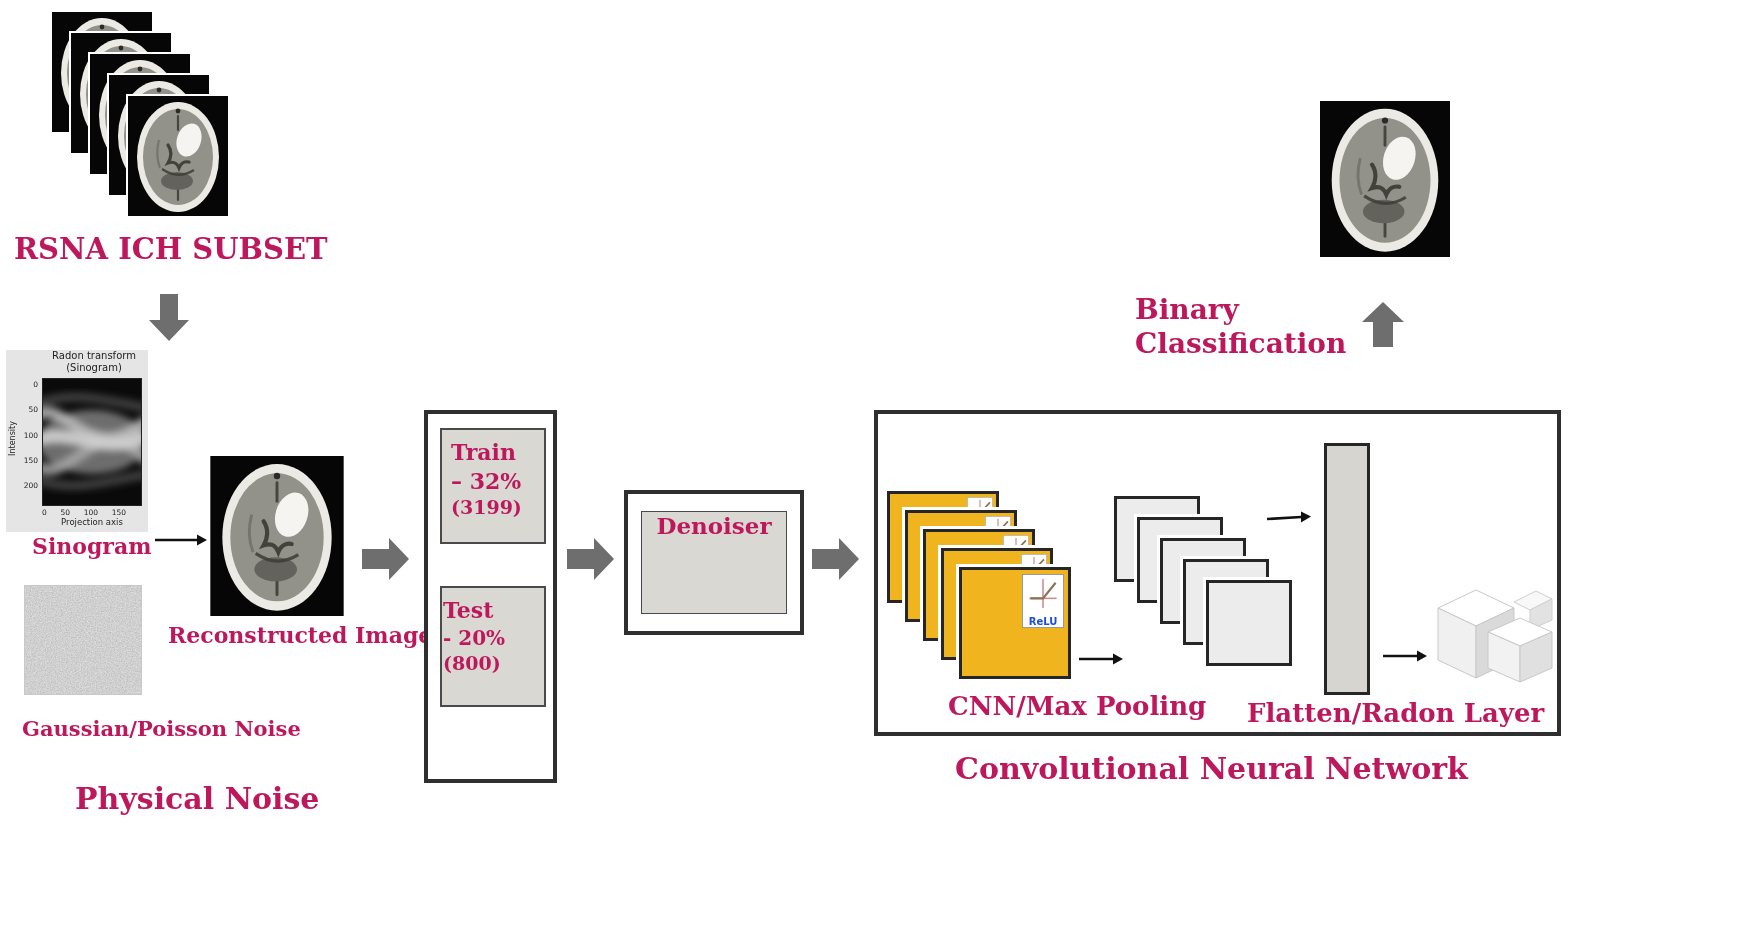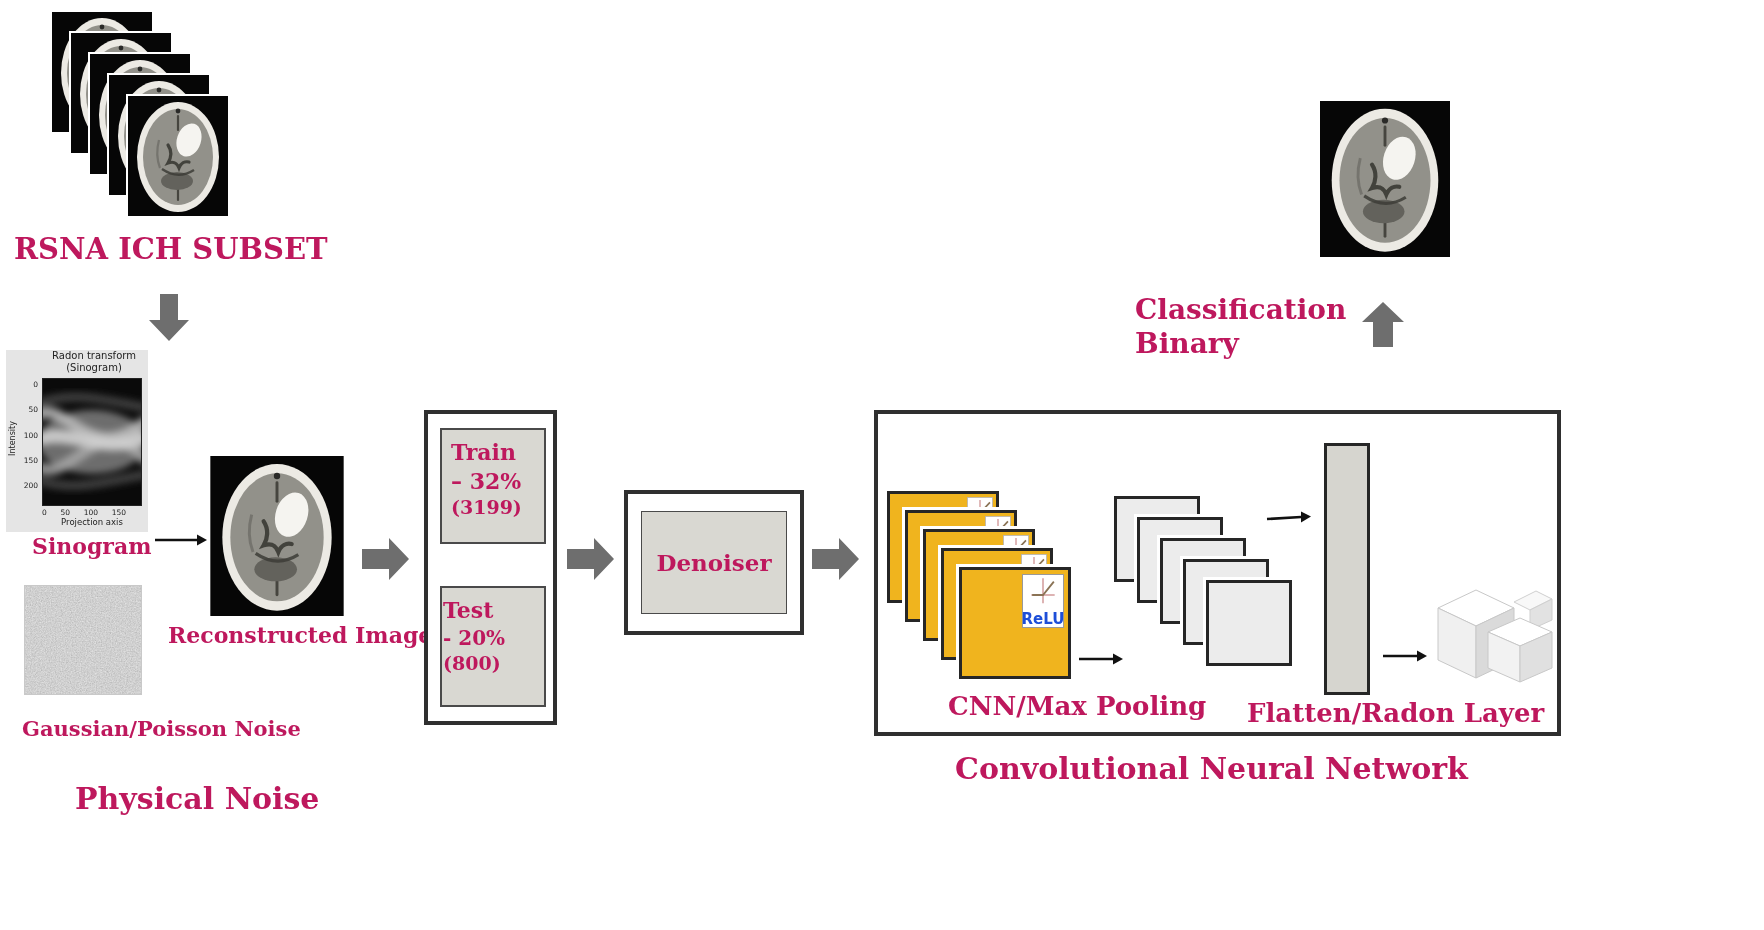--- a/index.html
+++ b/index.html
@@ -10,21 +10,21 @@
   .sans{font-family:"DejaVu Sans","Liberation Sans",sans-serif;color:#222;}
   .outline-box{background:#fff;border:4px solid var(--border-dark,#2f2f2f);box-sizing:border-box;}
   .panel{background:var(--panel-gray,#d9d8d2);border:2px solid #4a4a4a;box-sizing:border-box;}
   .conv-card{position:absolute;width:112px;height:112px;background:var(--conv-yellow,#f0b41e);
              border:3px solid #262626;box-shadow:0 0 0 3px #ffffff;box-sizing:border-box;}
   .pool-card{position:absolute;width:86px;height:86px;background:var(--pool-gray,#ececec);
              border:3px solid #262626;box-shadow:0 0 0 3px #ffffff;box-sizing:border-box;}
   .mini-relu{position:absolute;top:3px;right:3px;width:26px;height:26px;}
   .relu-box{position:absolute;top:4px;right:4px;width:40px;height:52px;background:#ffffff;
             border:1px solid #999;display:flex;flex-direction:column;align-items:center;justify-content:flex-start;}
-  .relu-text{font-family:"DejaVu Sans","Liberation Sans",sans-serif;font-size:15px;font-weight:700;
+  .relu-text{font-family:"DejaVu Sans","Liberation Sans",sans-serif;font-size:10px;font-weight:700;
              color:#1d4ed8;line-height:1;margin-top:7px;}
   .ct-img{position:absolute;box-shadow:0 0 0 2px #ffffff;}
   .flatten-bar{background:#d6d5cf;border:3px solid #262626;box-sizing:border-box;}
   .arrow-fill{fill:var(--arrow-gray,#6e6e6e);}
 </style>
 </head>
 <body>
 
 <svg style="position:absolute;width:0;height:0" aria-hidden="true">
   <defs>
@@ -157,39 +157,39 @@
 
   <svg class="abs" style="left:210px;top:456px" width="134" height="160">
       <use href="#brain-ct"></use>
     </svg>
   <div class="abs blabel" style="left:168px;top:622px;font-size:22px">Reconstructed Image</div>
 
   <svg class="abs" style="left:362px;top:536px" width="48" height="46">
     <polygon class="arrow-fill" points="0,13 27,13 27,2 47,23 27,44 27,33 0,33"></polygon>
   </svg>
 
-  <div class="abs outline-box" style="left:424px;top:410px;width:133px;height:315px">
+  <div class="abs outline-box" style="left:424px;top:410px;width:133px;height:373px">
     <div class="abs panel" style="left:12px;top:14px;width:106px;height:116px;padding:8px 0 0 9px">
       <div class="blabel" style="font-size:22px;line-height:1.3">Train</div>
       <div class="blabel" style="font-size:22px;line-height:1.3">– 32%</div>
       <div class="blabel" style="font-size:19px;line-height:1.3">(3199)</div>
     </div>
     <div class="abs panel" style="left:12px;top:172px;width:106px;height:121px;padding:8px 0 0 1px">
       <div class="blabel" style="font-size:22px;line-height:1.3">Test</div>
       <div class="blabel" style="font-size:20px;line-height:1.3">- 20%</div>
       <div class="blabel" style="font-size:19px;line-height:1.3">(800)</div>
     </div>
   </div>
 
   <svg class="abs" style="left:567px;top:536px" width="48" height="46">
     <polygon class="arrow-fill" points="0,13 27,13 27,2 47,23 27,44 27,33 0,33"></polygon>
   </svg>
 
   <div class="abs outline-box" style="left:624px;top:490px;width:180px;height:145px">
-    <div class="abs panel" style="left:13px;top:17px;width:146px;height:103px;border-width:1.5px;display:flex;align-items:center;justify-content:center">
+    <div class="abs panel" style="left:13px;top:17px;width:146px;height:103px;border-width:1.5px;display:flex;justify-content:center">
       <span class="blabel" style="font-size:23px">Denoiser</span>
     </div>
   </div>
 
   <svg class="abs" style="left:812px;top:536px" width="48" height="46">
     <polygon class="arrow-fill" points="0,13 27,13 27,2 47,23 27,44 27,33 0,33"></polygon>
   </svg>
 
   <div class="abs outline-box" style="left:874px;top:410px;width:687px;height:326px">
 
@@ -260,20 +260,20 @@
       </svg>
   </div>
 
   <div class="abs blabel" style="left:955px;top:751px;font-size:30px">Convolutional Neural Network</div>
 
   <svg class="abs" style="left:1320px;top:100px" width="130" height="158">
       <use href="#brain-ct"></use>
     </svg>
 
   <div class="abs" style="left:1135px;top:293px">
+    <div class="blabel" style="font-size:28px;line-height:1.2">Binary</div>
     <div class="blabel" style="font-size:28px;line-height:1.2">Classification</div>
-    <div class="blabel" style="font-size:28px;line-height:1.2">Binary</div>
   </div>
   <svg class="abs" style="left:1358px;top:301px" width="50" height="47">
     <polygon class="arrow-fill" points="15,46 35,46 35,21 46,21 25,1 4,21 15,21"></polygon>
   </svg>
 
 </div>
 
 </body></html>

